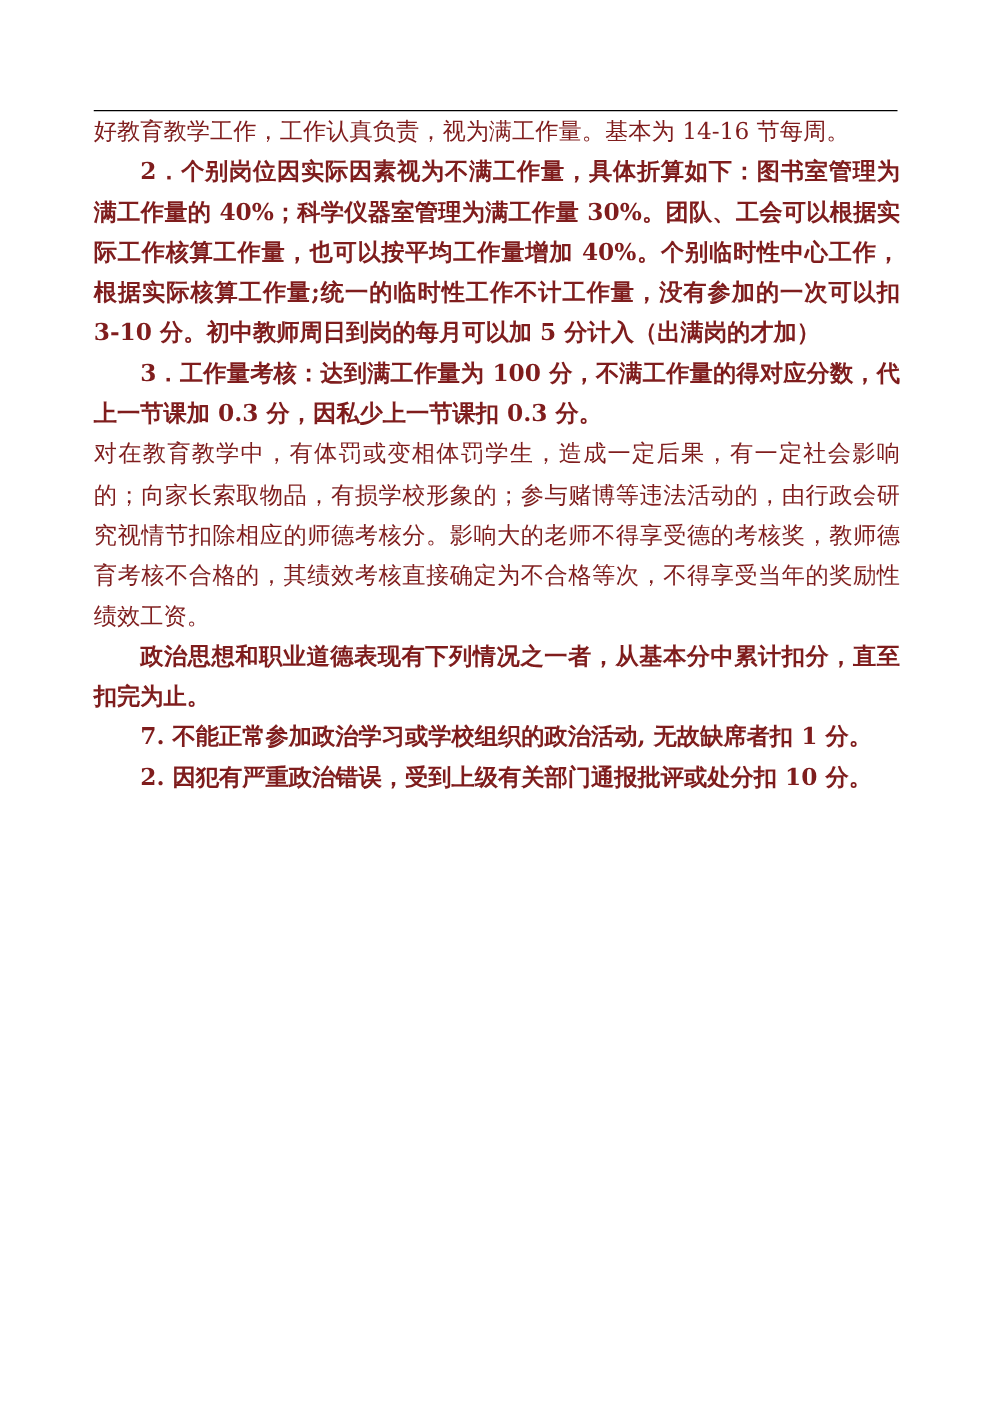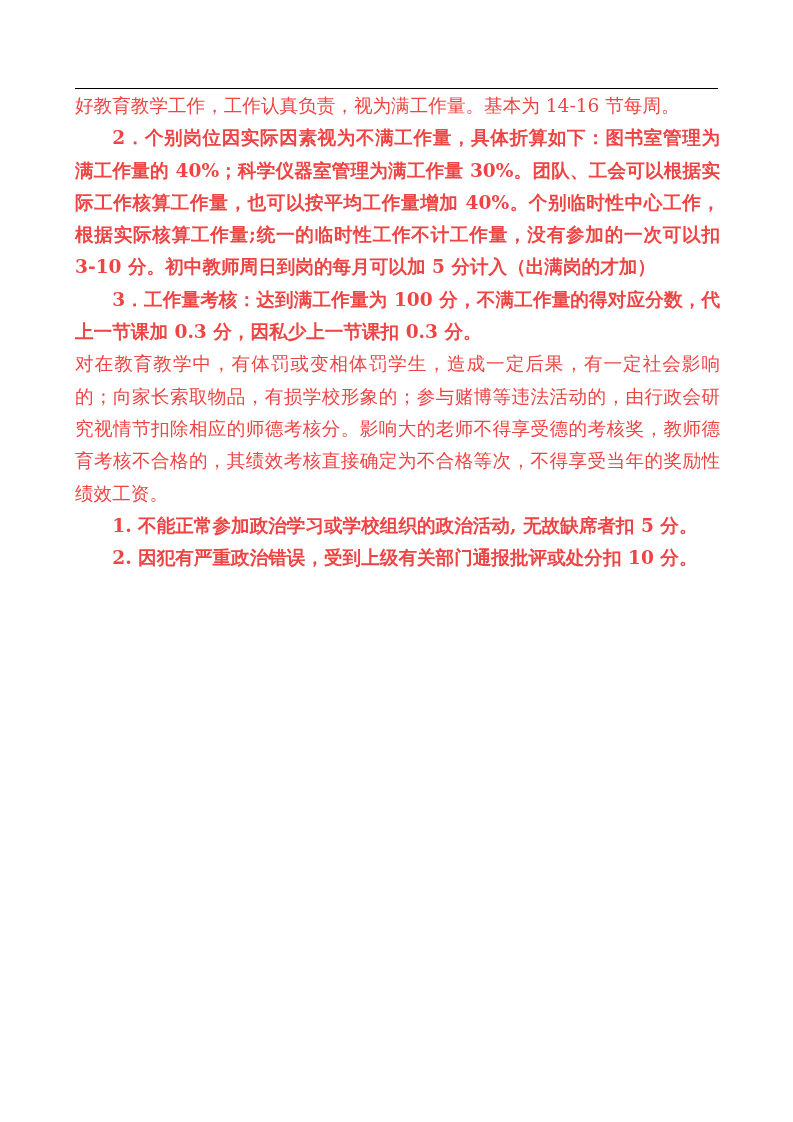--- a/index.html
+++ b/index.html
@@ -7,34 +7,35 @@
   .page {
     position: absolute; left: 0; top: 0; width: 793px; height: 1122px; background: #ffffff;
   }
   .rule {
     position: absolute; left: 75px; top: 88px; width: 643px; height: 0;
     border-top: 1px solid #000000;
   }
   .body-text {
     position: absolute; left: 75px; top: 90px; width: 645px;
     font-family: "DejaVu Serif", "Liberation Serif", serif;
-    font-size: 18.6px; line-height: 32.3px; color: #ef4444;
+    font-size: 18.6px; line-height: 32.3px; color: #7f1d1d;
     text-align: justify;
   }
   .body-text p { margin: 0; padding: 0; }
   .indent { text-indent: 2em; font-weight: bold; }
   .noindent { text-indent: 0; }
   .indent-small { text-indent: 1.6em; }
 </style>
 </head>
 <body>
 
 <div class="page">
   <div class="rule"></div>
   <div class="body-text">
     <p class="noindent">好教育教学工作，工作认真负责，视为满工作量。基本为 14-16 节每周。</p>
     <p class="indent">2．个别岗位因实际因素视为不满工作量，具体折算如下：图书室管理为满工作量的 40%；科学仪器室管理为满工作量 30%。团队、工会可以根据实际工作核算工作量，也可以按平均工作量增加 40%。个别临时性中心工作，根据实际核算工作量;统一的临时性工作不计工作量，没有参加的一次可以扣 3-10 分。初中教师周日到岗的每月可以加 5 分计入（出满岗的才加）</p>
     <p class="indent">3．工作量考核：达到满工作量为 100 分，不满工作量的得对应分数，代上一节课加 0.3 分，因私少上一节课扣 0.3 分。</p>
     <p class="noindent">对在教育教学中，有体罚或变相体罚学生，造成一定后果，有一定社会影响的；向家长索取物品，有损学校形象的；参与赌博等违法活动的，由行政会研究视情节扣除相应的师德考核分。影响大的老师不得享受德的考核奖，教师德育考核不合格的，其绩效考核直接确定为不合格等次，不得享受当年的奖励性绩效工资。</p>
-    <p class="indent">1. 不能正常参加政治学习或学校组织的政治活动, 无故缺席者扣 5 分。</p>
+    <p class="indent">政治思想和职业道德表现有下列情况之一者，从基本分中累计扣分，直至扣完为止。</p>
+    <p class="indent">7. 不能正常参加政治学习或学校组织的政治活动, 无故缺席者扣 1 分。</p>
     <p class="indent">2. 因犯有严重政治错误，受到上级有关部门通报批评或处分扣 10 分。</p>
   </div>
 </div>
 
 </body></html>

